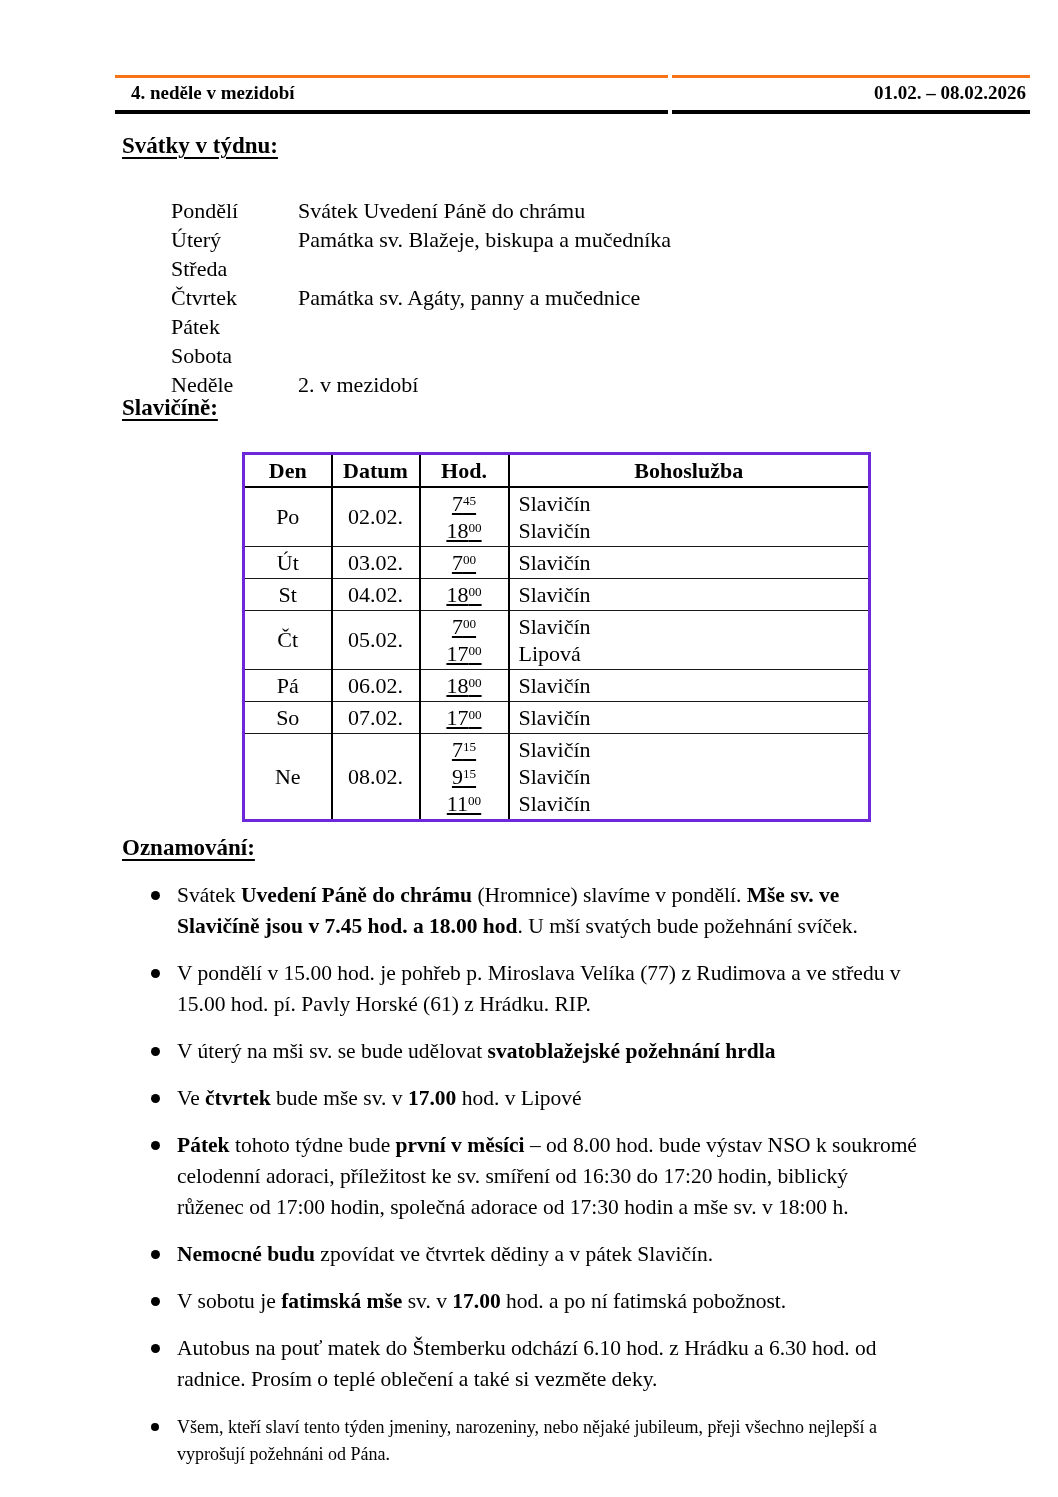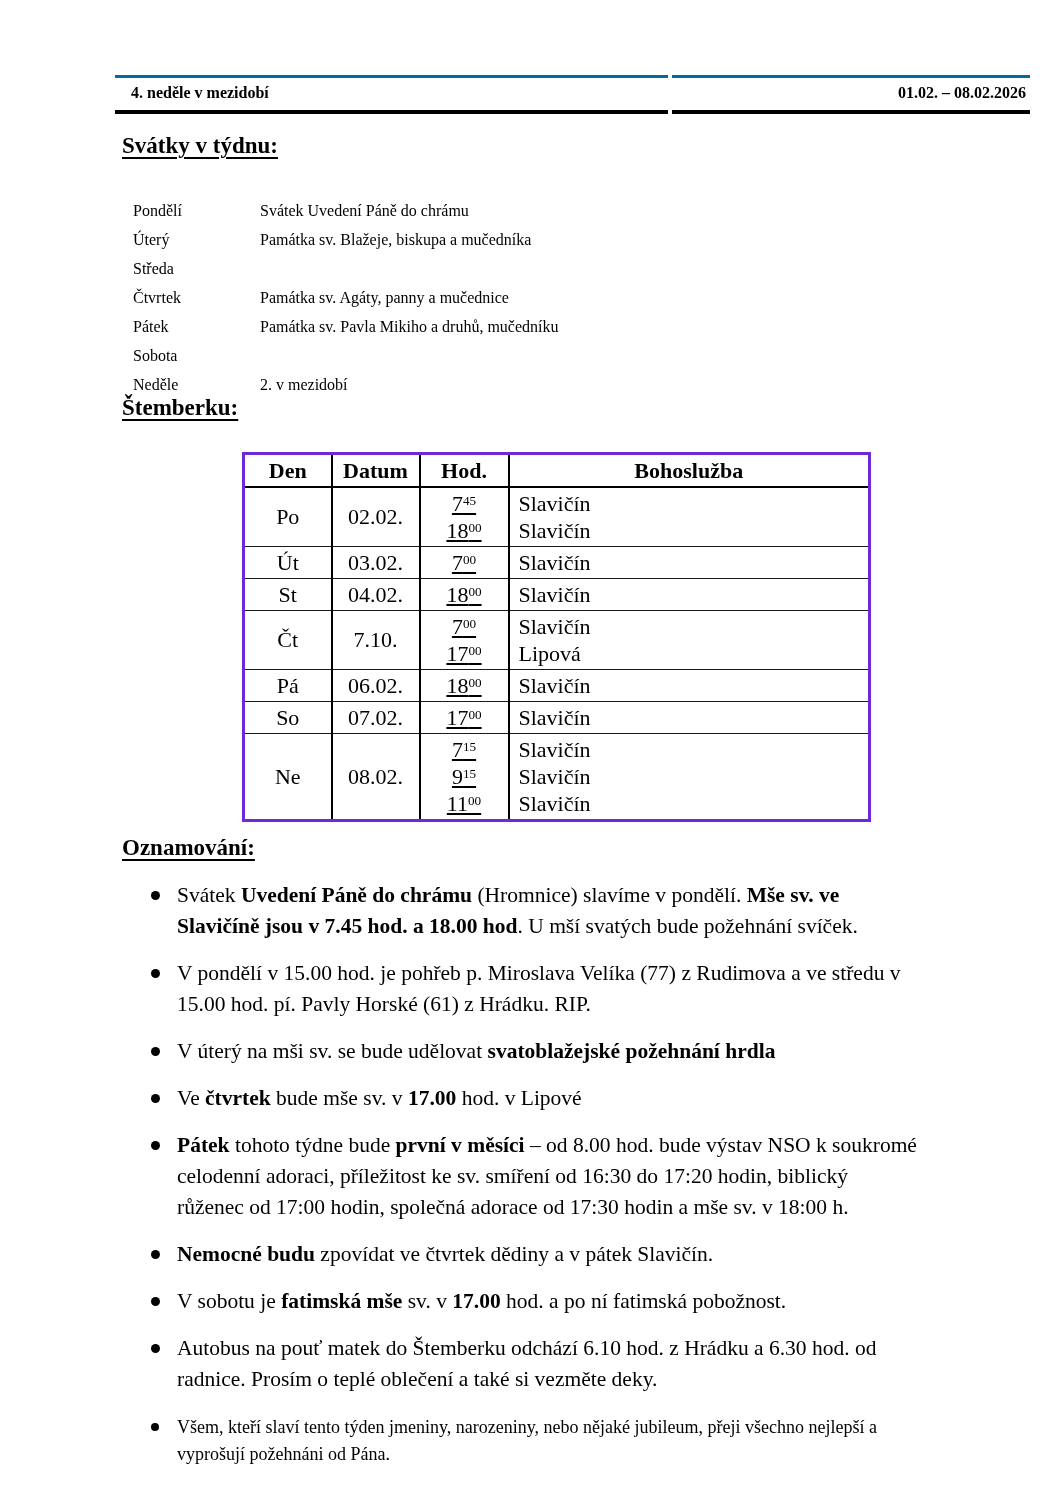--- a/index.html
+++ b/index.html
@@ -11,45 +11,45 @@
     overflow:hidden;
   }
 
   
   .header-bar {
     position:absolute; left:115px; top:75px; width:915px;
     display:flex; gap:4px;
   }
   .hcell {
     box-sizing:border-box;
-    border-top:3px solid #0369a1;
+    border-top:3px solid #f97316;
     border-bottom:4px solid #000;
     padding:2px 0 4px 0;
-    font-weight:bold; font-size:16px; line-height:26px;
+    font-weight:bold; font-size:19px; line-height:26px;
     white-space:nowrap;
   }
   .hcell.left { width:553px; padding-left:16px; }
   .hcell.right { flex:1; text-align:right; padding-right:4px; }
 
   
   .sect {
     position:absolute; left:122px; margin:0;
     font-size:23px; font-weight:bold;
     text-decoration:underline;
     text-decoration-thickness:2px;
     text-underline-offset:4px;
     line-height:28px;
   }
   #feasts-heading { top:132px; }
   #services-heading { top:394px; }
   #announcements-heading { top:834px; }
 
   
   .feast-list { position:absolute; left:133px; top:196px; width:860px; }
-  .feast-row { display:flex; min-height:29px; line-height:29px; font-size:16px; }
+  .feast-row { display:flex; min-height:29px; line-height:29px; font-size:22px;margin-left:38px; }
   .feast-day { width:127px; flex:0 0 127px; }
   .feast-name { flex:1; }
   .feast-name.b { font-weight:normal; }
 
   
   table.services {
     position:absolute; left:242px; top:452px;
     border-collapse:collapse;
     border:3px solid #6d28d9;
     width:626px;
@@ -127,33 +127,32 @@
       <div class="feast-row">
         <span class="feast-day">Středa</span>
         <span class="feast-name"></span>
       </div>
       <div class="feast-row">
         <span class="feast-day">Čtvrtek</span>
         <span class="feast-name">Památka sv. Agáty, panny a mučednice</span>
       </div>
       <div class="feast-row">
         <span class="feast-day">Pátek</span>
-        <span class="feast-name">Památka sv. Pavla Mikiho a druhů, mučedníku</span>
       </div>
       <div class="feast-row">
         <span class="feast-day">Sobota</span>
         <span class="feast-name"></span>
       </div>
       <div class="feast-row">
         <span class="feast-day">Neděle</span>
         <span class="feast-name b">2. v mezidobí</span>
       </div>
     </div>
 
-  <h2 class="sect" id="services-heading">Štemberku:</h2>
+  <h2 class="sect" id="services-heading">Slavičíně:</h2>
 
   <table class="services">
     <colgroup>
       <col class="c-den">
         <col class="c-datum">
         <col class="c-hod">
         <col class="c-boh">
     </colgroup>
     <thead>
         <tr>
@@ -191,21 +190,21 @@
           <td class="c-date">04.02.</td>
           <td class="c-hod">
             <div class="cell-line">18<sup>00</sup></div>
           </td>
           <td class="c-place">
             <div class="cell-line">Slavičín</div>
           </td>
         </tr>
         <tr>
           <td class="c-day">Čt</td>
-          <td class="c-date">7.10.</td>
+          <td class="c-date">05.02.</td>
           <td class="c-hod">
             <div class="cell-line">7<sup>00</sup></div>
             <div class="cell-line">17<sup>00</sup></div>
           </td>
           <td class="c-place">
             <div class="cell-line">Slavičín</div>
             <div class="cell-line">Lipová</div>
           </td>
         </tr>
         <tr>

